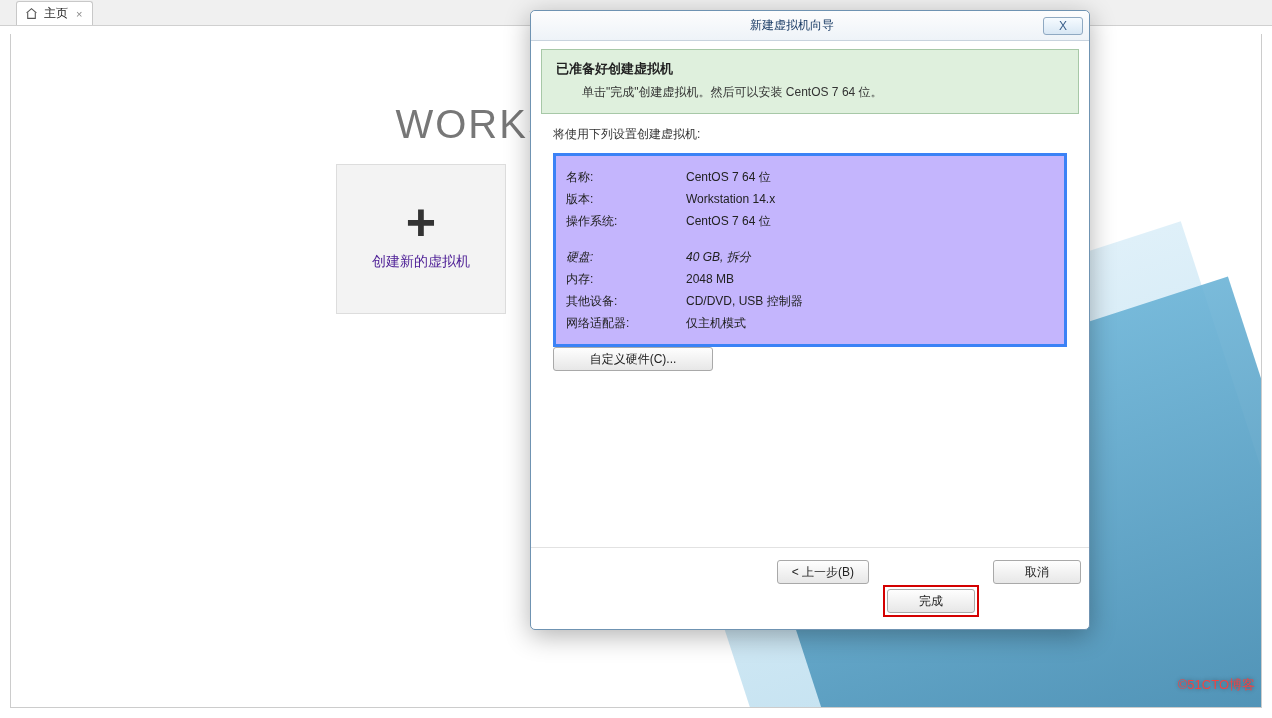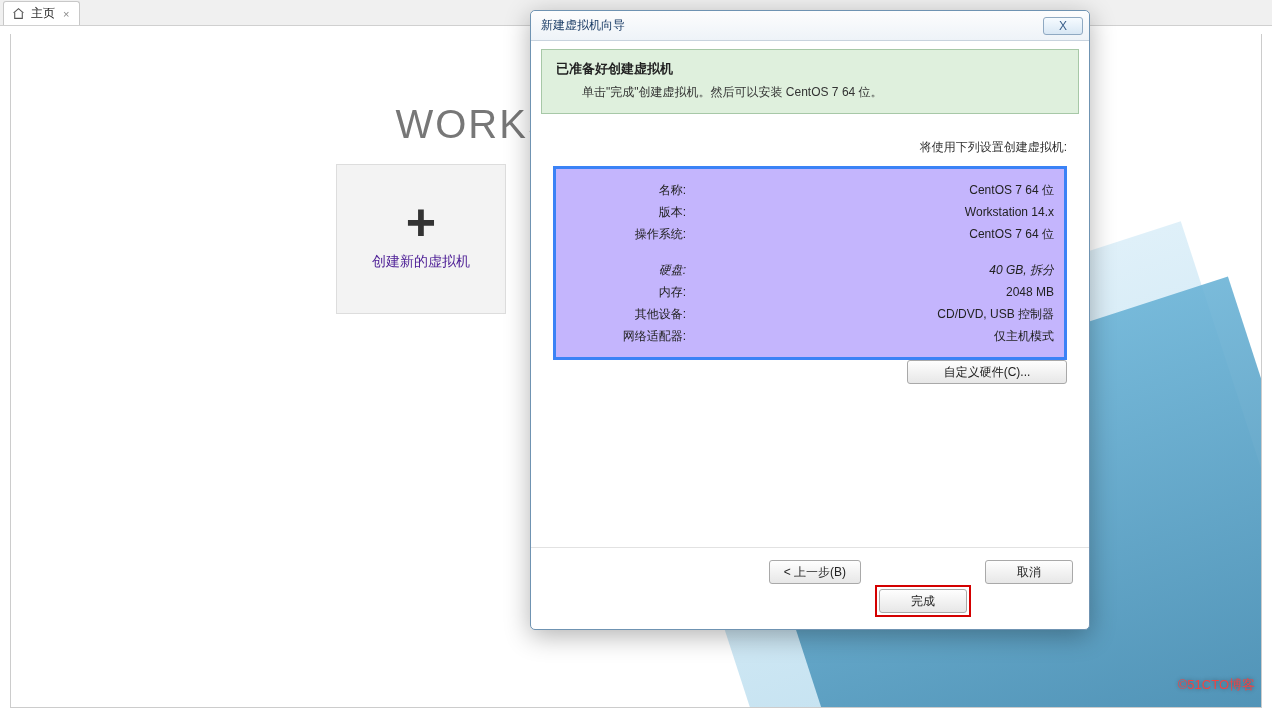--- a/index.html
+++ b/index.html
@@ -26,21 +26,21 @@
   .tab {
     display: flex;
     align-items: center;
     gap: 6px;
     background: #fff;
     border: 1px solid #c8c8c8;
     border-bottom: none;
     height: 24px;
     padding: 8px 8px;
     border-radius: 3px 3px 0 0;
-    margin-left: 3px;
+    margin-left: 16px;
   }
   .tab .home-icon svg { display:block; }
   .tab .close-x { color: #888; font-size: 11px; padding: 0 2px; cursor: pointer;}
 
   
   .workspace {
     position: absolute;
     top: 26px; left: 0; right: 0; bottom: 0;
     background: #fff;
     border: 1px solid #ccc;
@@ -119,48 +119,48 @@
     flex-direction: column;
   }
   .dlg-titlebar {
     height: 30px;
     background: linear-gradient(#fdfdfd,#eef3f8);
     border-bottom: 1px solid #c8d3de;
     display: flex;
     align-items: center;
     padding: 0 6px 0 10px;
     border-radius: 5px 5px 0 0;
+    text-align: center;
   }
   .dlg-title { flex: 1; color: #1a3c66; font-size: 12px; }
   .dlg-close {
     width: 40px; height: 18px;
     border: 1px solid #8fa9c2;
     background: linear-gradient(#f6fbff,#d8e7f4);
     border-radius: 3px;
     display: flex; align-items:center; justify-content:center;
     color: #3b5f8a;
     font-family: Arial, sans-serif;
     font-size:12px;
     cursor:pointer;
   }
 
   .dlg-header {
-    margin: 8px 10px 13px 10px;
+    margin: 8px 10px 0 10px;
     border: 1px solid #a7c8a7;
     background: #dff0dd;
     padding: 10px 14px 12px 14px;
   }
   .dlg-header .h1 { font-size: 13px; font-weight: bold; color: #222; margin-bottom:6px; }
   .dlg-header .h2 { font-size: 12px; color: #333; padding-left: 26px;}
 
   .dlg-body {
     flex: 1;
     padding: 12px 22px 8px 22px;
     overflow: hidden;
-    text-align: right;
   }
   .dlg-body .intro { margin-bottom: 10px; color:#333;}
 
   .summary-box {
     border: 3px solid #3b82f6;
     background: #c4b5fd;
     padding: 10px 10px;
   }
   .summary-box .row {
     display: flex;
@@ -183,21 +183,21 @@
     border: 1px solid #a9a9a9;
     border-radius: 3px;
     color: #222;
     font-size: 12px;
     cursor: pointer;
   }
   .btn.wide { min-width: 160px; }
 
   .dlg-footer {
     border-top: 1px solid #e2e2e2;
-    padding: 12px 16px;
+    padding: 12px 8px;
     display: flex;
     justify-content: flex-end;
     gap: 14px;
   }
   .finish-highlight {
     border: 2px solid #d40000;
     padding: 2px;
     display: inline-flex;
     margin-top: 25px;
   }

